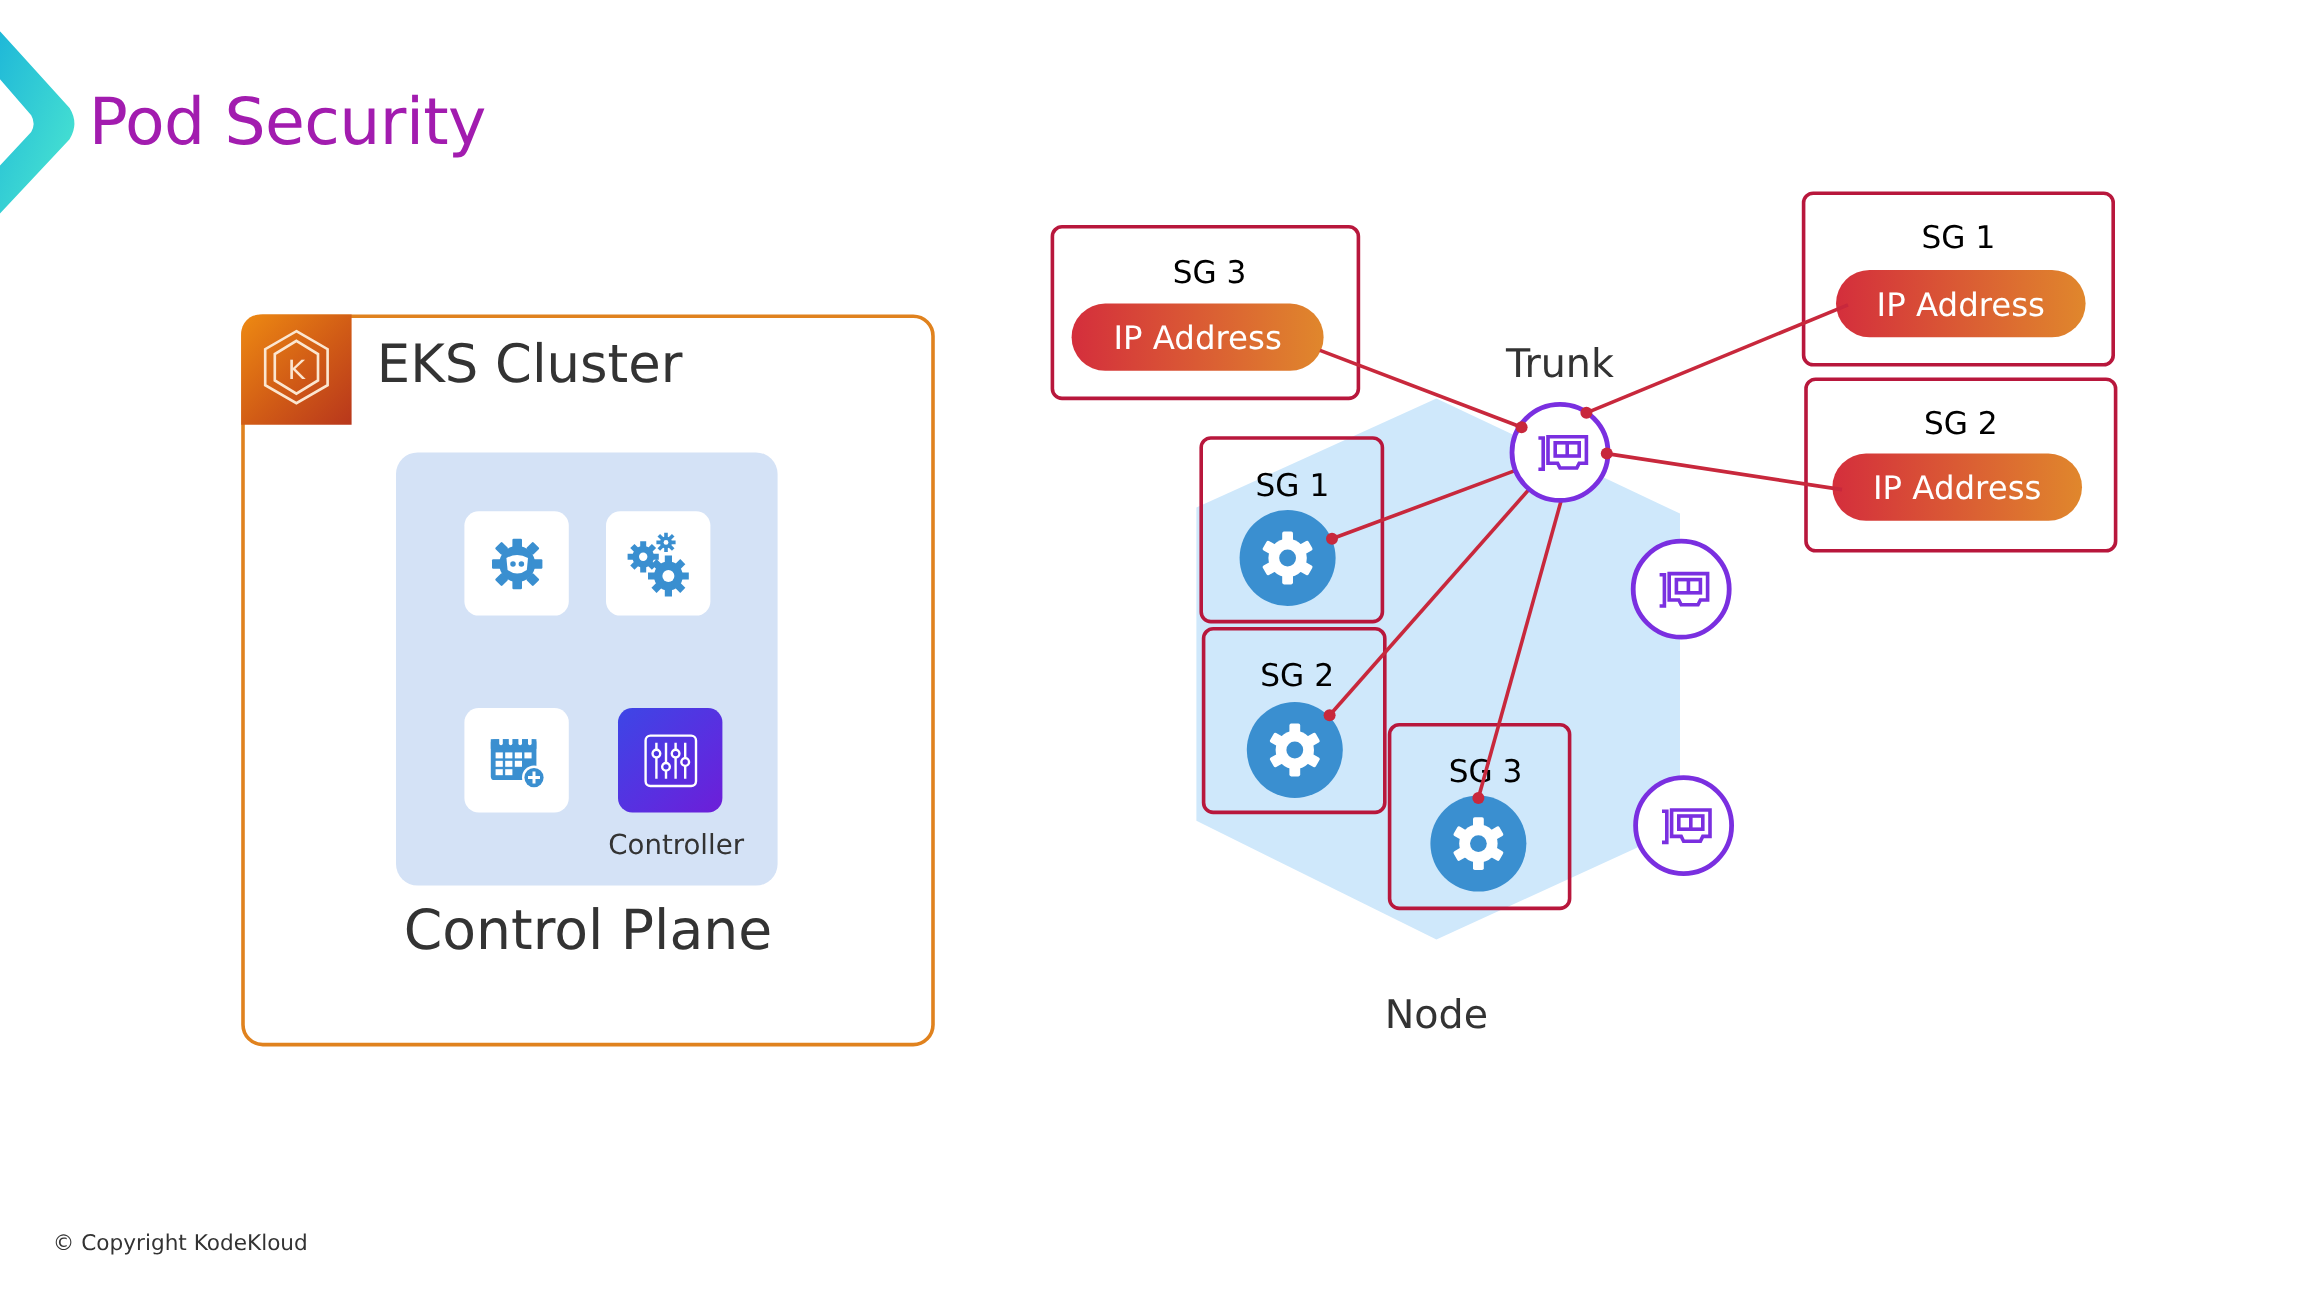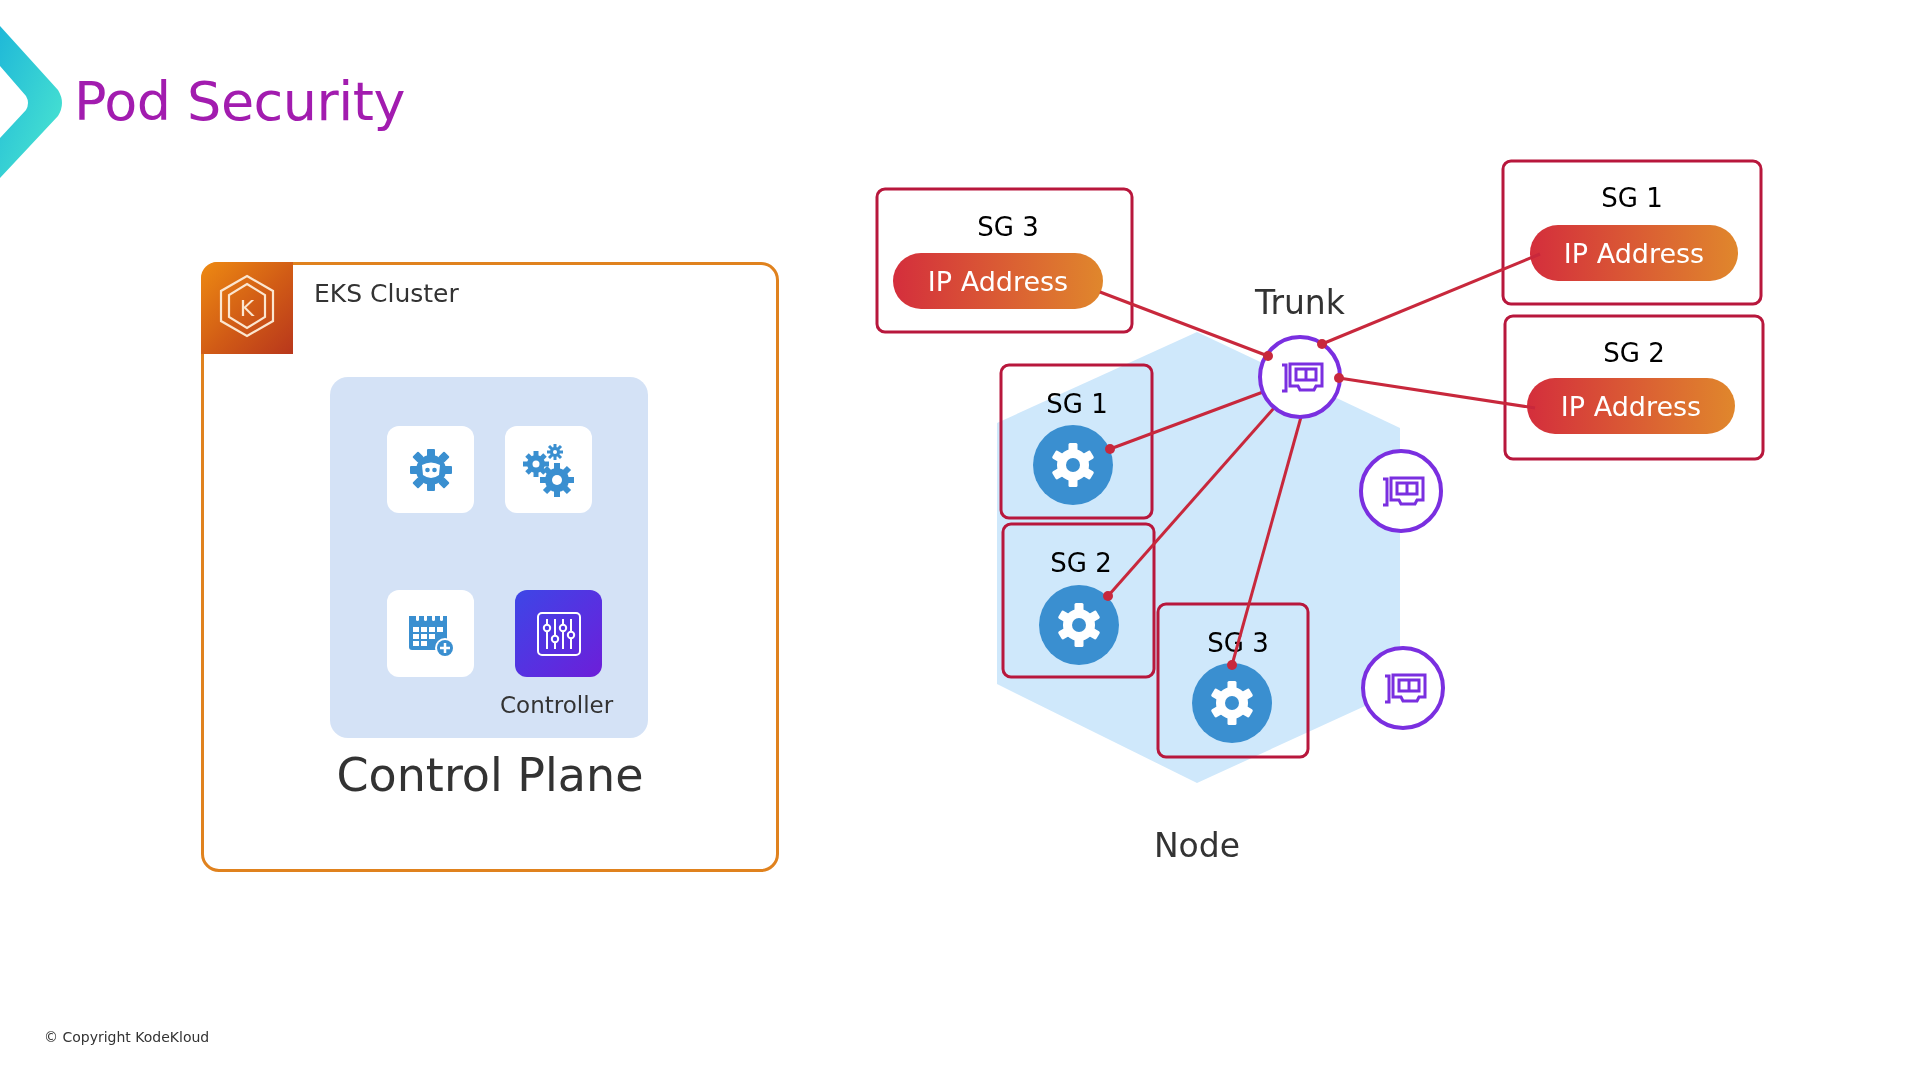--- a/index.html
+++ b/index.html
@@ -17,43 +17,43 @@
   }
   #eks-box {
     left: 201px; top: 262px; width: 578px; height: 610px;
     border: 3px solid #e0821e; border-radius: 18px; box-sizing: border-box;
   }
   #eks-icon {
     left: 201px; top: 262px; width: 92px; height: 92px;
     background: linear-gradient(135deg, #ee8a12 0%, #d05a16 55%, #b8371c 100%);
     border-top-left-radius: 16px;
   }
-  #eks-label { left: 314px; top: 274px; font-size: 25px; color: #333; line-height: 40px; }
+  #eks-label { left: 314px; top: 284px; font-size: 44px; color: #333; line-height: 40px; }
   #cp-panel {
     left: 330px; top: 377px; width: 318px; height: 361px;
     background: #d4e2f6; border-radius: 18px;
   }
   .tile {
     position: absolute; width: 87px; height: 87px; background: #fff; border-radius: 12px;
     display: flex; align-items: center; justify-content: center;
   }
   #tile-etcd { left: 387px; top: 426px; }
   #tile-cm { left: 505px; top: 426px; }
   #tile-sched { left: 387px; top: 590px; }
   #tile-ctrl {
     left: 515px; top: 590px;
     background: linear-gradient(135deg, #3d46e6 0%, #5a2ee0 60%, #6d1ed8 100%);
   }
-  #ctrl-label { left: 500px; top: 691px; width: 120px; text-align: left; font-size: 23px; color: #333; line-height: 28px; }
+  #ctrl-label { left: 500px; top: 691px; width: 120px; text-align: right; font-size: 23px; color: #333; line-height: 28px; }
   #cp-label { left: 330px; top: 753px; width: 320px; text-align: center; font-size: 46px; color: #333; line-height: 44px; }
   #diagram { left: 0; top: 0; width: 1920px; height: 1080px; }
   .sg-label { font-size: 26px; fill: #000; font-family: "DejaVu Sans", "Liberation Sans", sans-serif; }
   .ip-label { font-size: 27px; fill: #fff; font-family: "DejaVu Sans", "Liberation Sans", sans-serif; }
   .big-label { font-size: 33px; fill: #333; font-family: "DejaVu Sans", "Liberation Sans", sans-serif; }
-  #copyright { left: 44px; top: 1026px; font-size: 14px; color: #333; line-height: 22px; }
+  #copyright { left: 44px; top: 1026px; font-size: 18px; color: #333; line-height: 22px; }
 </style>
 </head>
 <body>
 
 <svg id="chevron" class="abs" viewBox="0 0 70 156">
   <defs>
     <linearGradient id="chevGrad" x1="0" y1="0" x2="1" y2="1">
       <stop offset="0" stop-color="#1fb8d8"></stop>
       <stop offset="1" stop-color="#4de8d0"></stop>
     </linearGradient>

